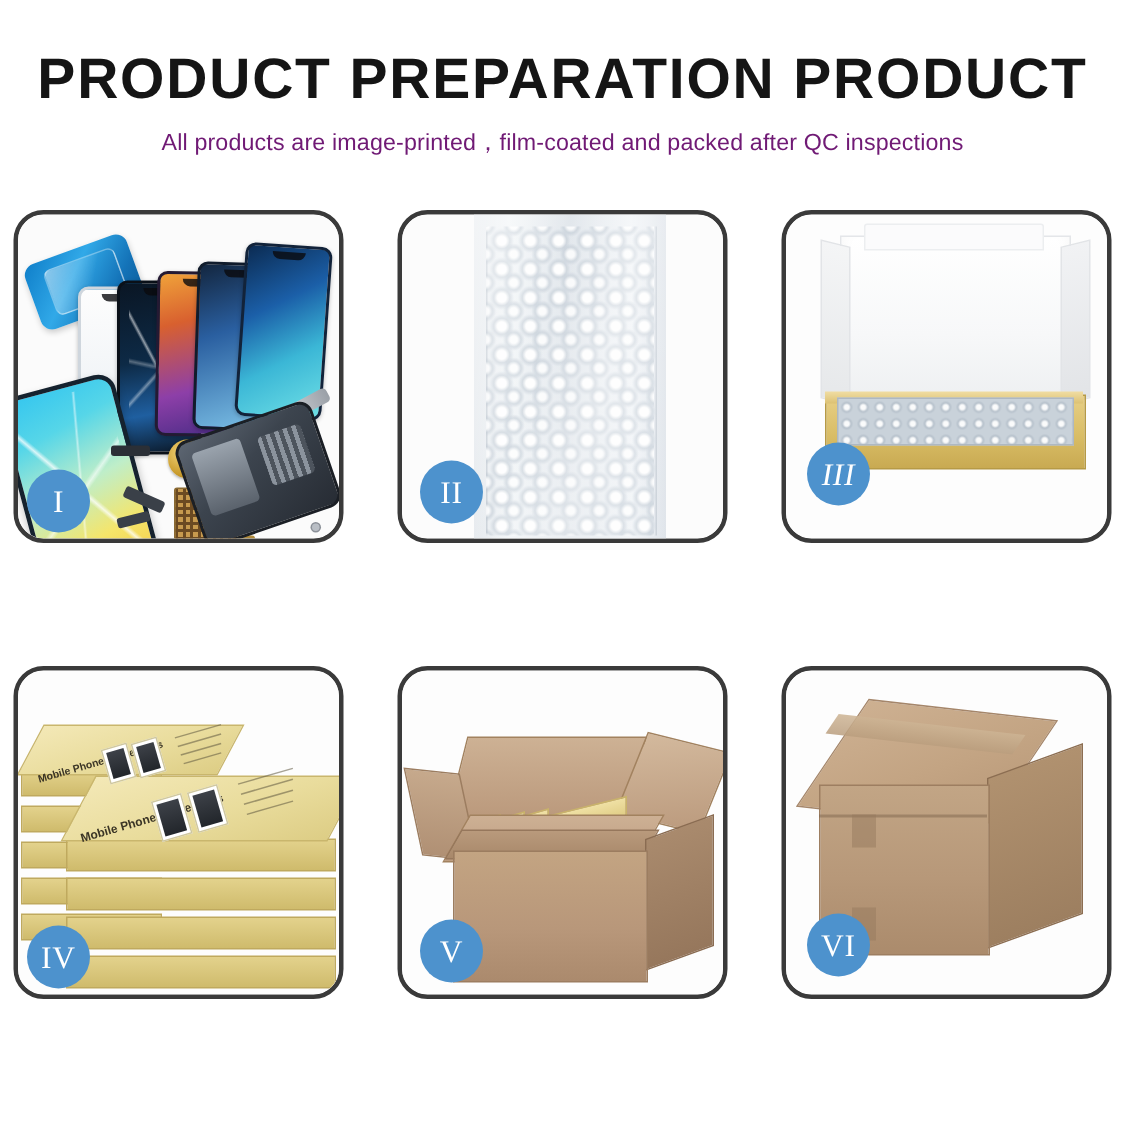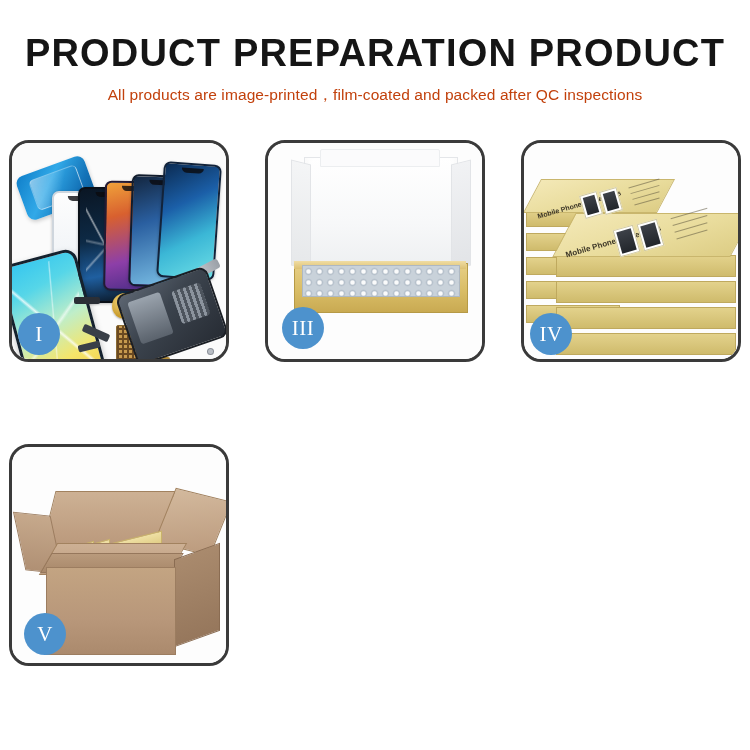--- a/index.html
+++ b/index.html
@@ -28,21 +28,21 @@
     color: #151515;
     line-height: 1;
     white-space: nowrap;
   }
   .subtitle {
     margin-top: 13px;
     font-family: "Liberation Sans", sans-serif;
     font-size: 15.5px;
     font-weight: 400;
     letter-spacing: 0.1px;
-    color: #c2410c;
+    color: #701a75;
     white-space: nowrap;
   }
 
   
   .grid {
     position: absolute;
     left: 9px;
     top: 140px;
     width: 732px;
     display: grid;
@@ -78,21 +78,21 @@
     color: #ffffff;
     font-family: "Liberation Serif", serif;
     font-size: 21px;
     line-height: 42px;
     text-align: center;
     letter-spacing: 0.5px;
     z-index: 30;
   }
   .panel.p6 .badge { left: 14px; bottom: 12px; }
   .panel.p5 .badge { left: 12px; bottom: 8px; }
-  .panel.p3 .badge { left: 14px; bottom: 10px; }
+  .panel.p3 .badge { left: 14px; bottom: 22px; font-style: italic; }
   .panel.p2 .badge { left: 12px; bottom: 10px; }
 
   
   .scene1 { position:absolute; inset:0; background:#fbfbfb; }
   .ph {
     position: absolute;
     border-radius: 7px;
     box-shadow: 0 1px 3px rgba(0,0,0,.25);
   }
   
@@ -427,20 +427,31 @@
 
         <div class="screwhead" style="left:196px;top:206px;"></div>
 
         <div class="tool"></div>
         <div class="housing"></div>
       </div>
     </div>
     <div class="badge">I</div>
   </div>
 
+  <div class="panel p2">
+    <div class="panel-inner">
+      <div class="scene2">
+        <div class="wrapsheet"></div>
+        <div class="bubbles"></div>
+        <div class="bubbles2"></div>
+        <div class="wrapsheen"></div>
+      </div>
+    </div>
+    <div class="badge">II</div>
+  </div>
 
   <div class="panel p3">
     <div class="panel-inner">
       <div class="scene3">
         <div class="lid3"></div>
         <div class="lidtab"></div>
         <div class="tray3"></div>
         <div class="tray3lip"></div>
         <div class="tray3inner"></div>
       </div>
@@ -509,14 +520,28 @@
 
         <div class="cartontop"></div>
         <div class="flapfront"></div>
         <div class="cartonside"></div>
         <div class="cartonfront"></div>
       </div>
     </div>
     <div class="badge">V</div>
   </div>
 
+  <div class="panel p6">
+    <div class="panel-inner">
+      <div class="scene6">
+        <div class="c6top"></div>
+        <div class="c6tape"></div>
+        <div class="c6side"></div>
+        <div class="c6front"></div>
+        <div class="c6seam" style="left:22px;top:96px;width:112px;height:1.5px;"></div>
+        <div class="c6patch" style="left:44px;top:96px;"></div>
+        <div class="c6patch" style="left:44px;top:158px;"></div>
+      </div>
+    </div>
+    <div class="badge">VI</div>
+  </div>
 
 </div>
 
 </body></html>

